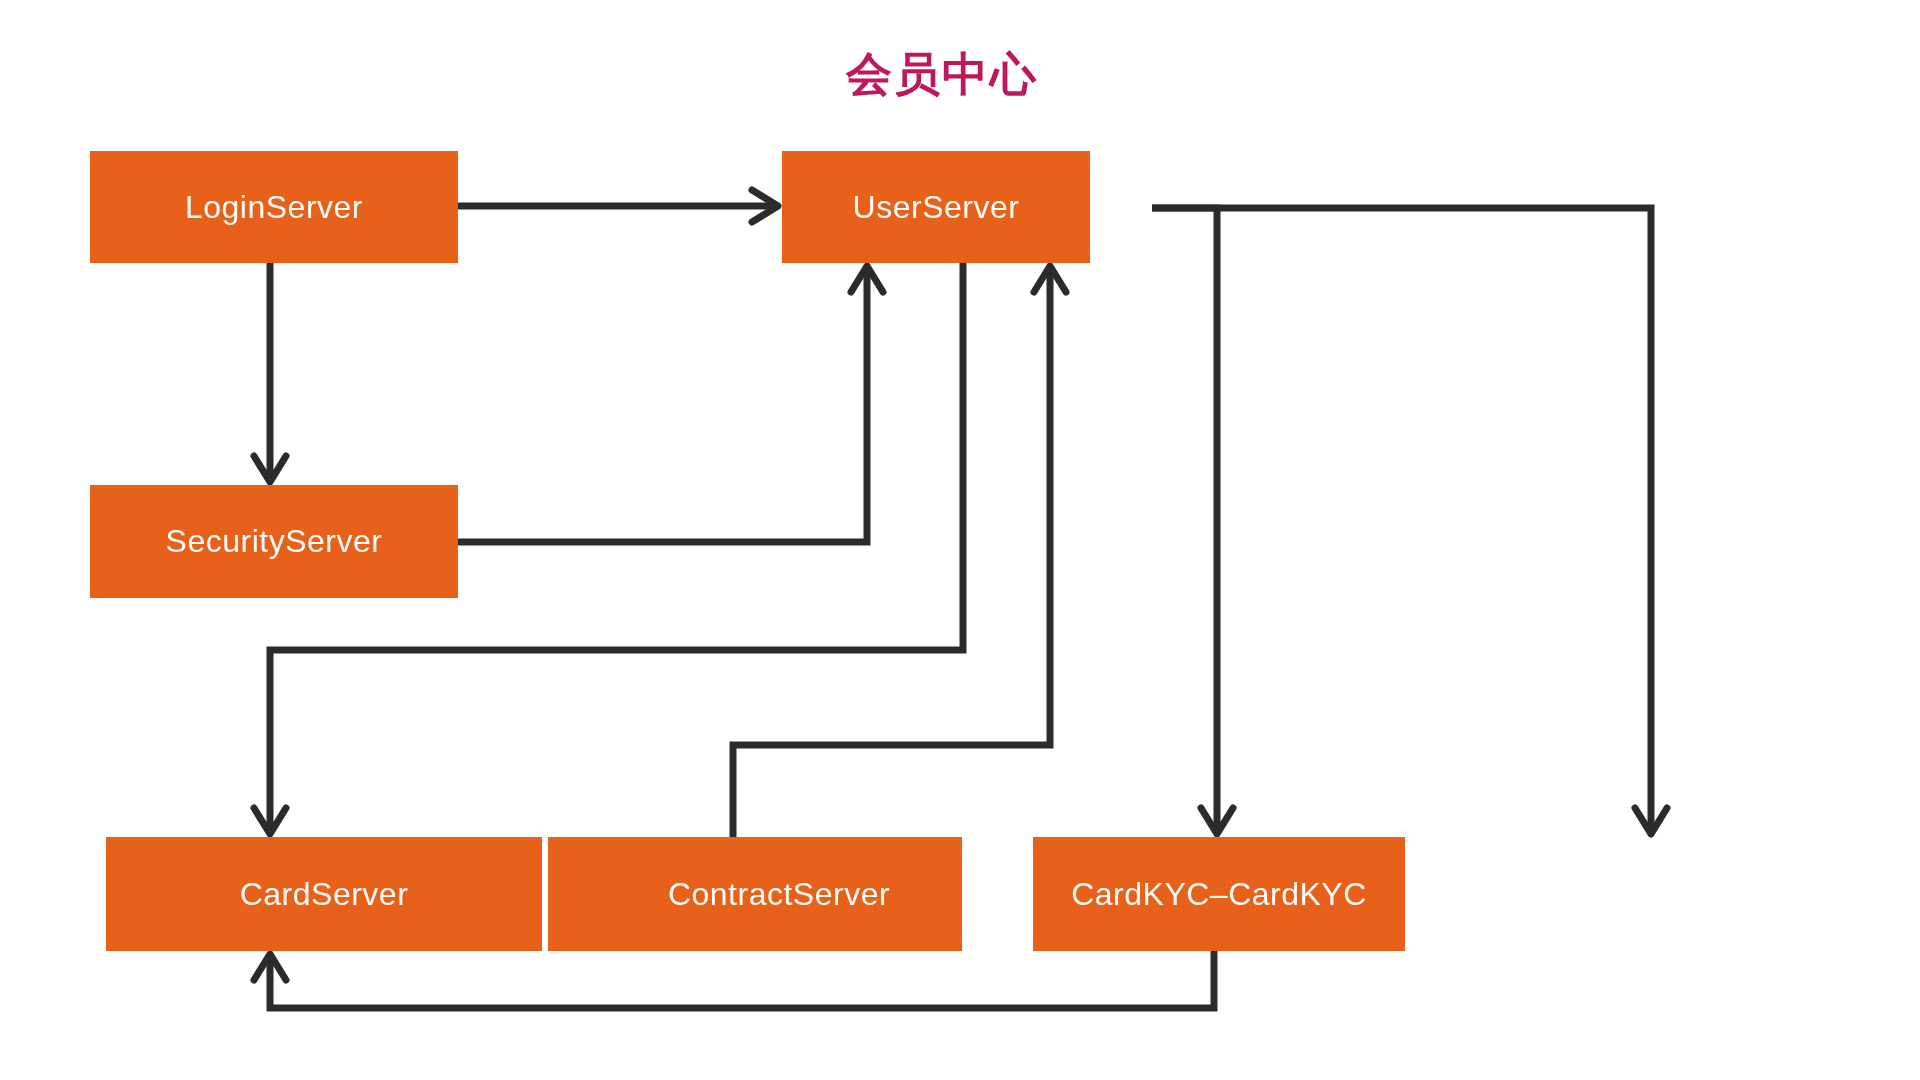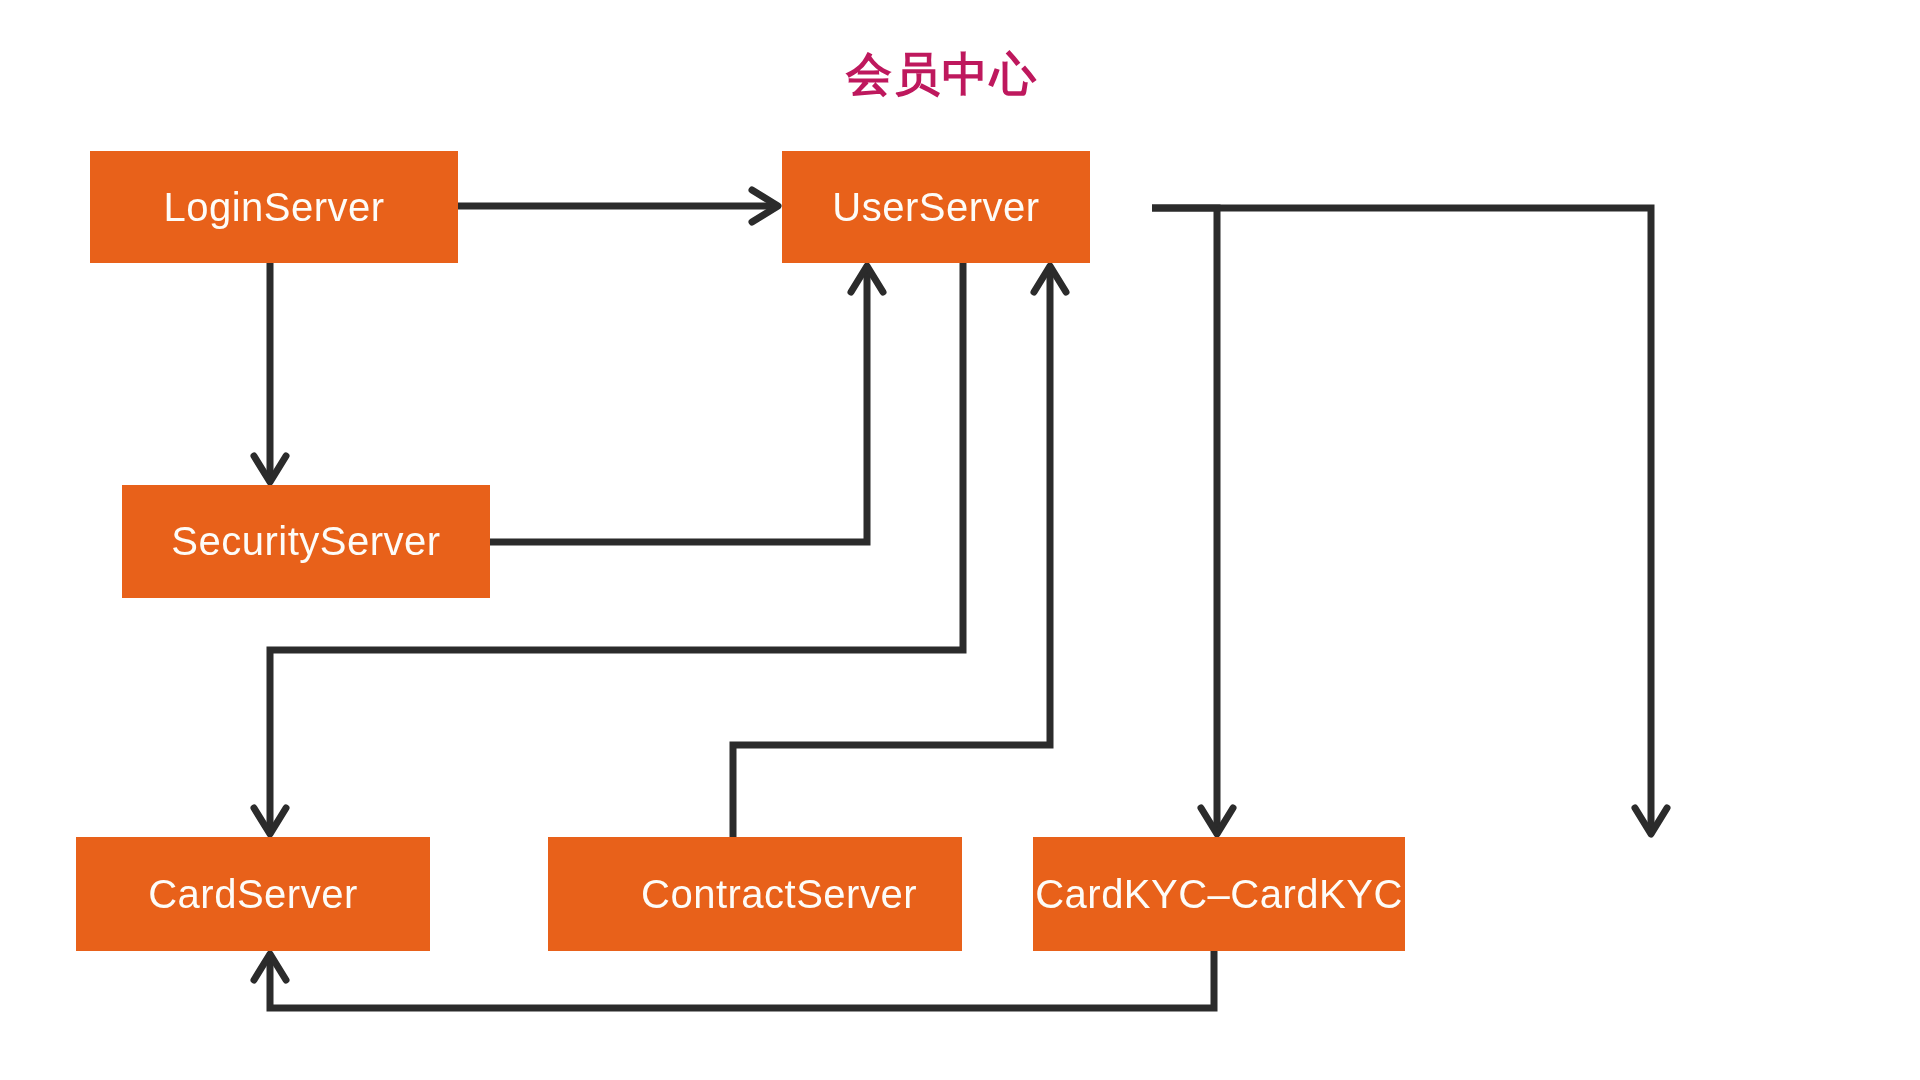--- a/index.html
+++ b/index.html
@@ -48,30 +48,30 @@
     stroke-linecap: round;
     stroke-linejoin: round;
   }
   .node {
     position: absolute;
     background: #e8611a;
     color: #fdfcf8;
     display: flex;
     align-items: center;
     justify-content: center;
-    font-size: 40px;
+    font-size: 32px;
     font-weight: 500;
     letter-spacing: 0.5px;
     white-space: nowrap;
     text-align: center;
   }
   .node-login    { left: 90px;   top: 151px; width: 368px; height: 112px; }
   .node-user     { left: 782px;  top: 151px; width: 308px; height: 112px; }
-  .node-security { left: 90px;   top: 485px; width: 368px; height: 113px; margin-left: 32px; }
-  .node-card     { left: 76px;   top: 837px; width: 354px; height: 114px; }
+  .node-security { left: 90px;   top: 485px; width: 368px; height: 113px; }
+  .node-card     { left: 106px;   top: 837px; width: 436px; height: 114px; }
   .node-contract { left: 548px;  top: 837px; width: 366px; height: 114px; padding-left: 48px; }
   .node-cardkyc  { left: 1033px; top: 837px; width: 372px; height: 114px; }
   .node-idkyc    { left: 1461px; top: 837px; width: 366px; height: 114px; }
 </style>
 </head>
 <body>
 
 <div class="stage">
 
   <div class="diagram-title">会员中心</div>

